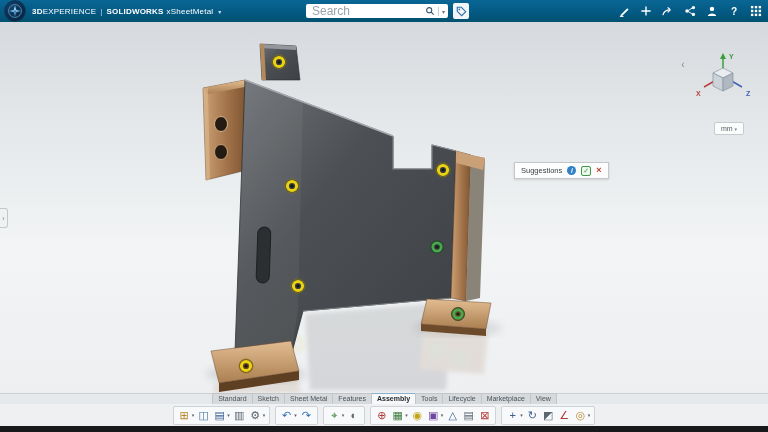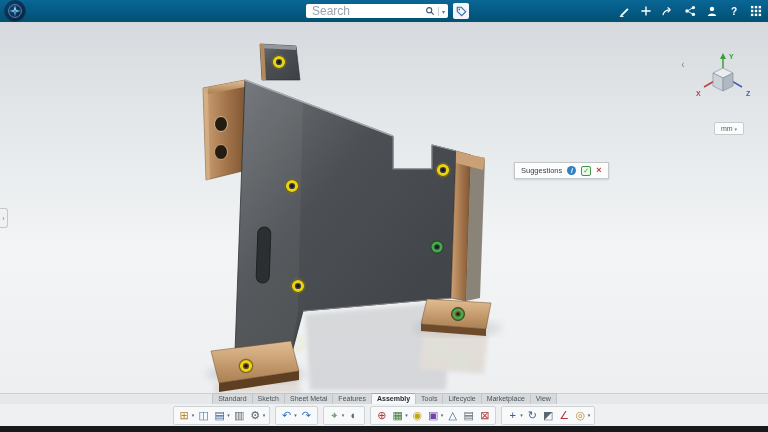--- a/index.html
+++ b/index.html
@@ -85,20 +85,27 @@
 
   <header class="topbar">
     <div class="logo">
       <svg width="14" height="14" viewBox="0 0 14 14">
         <circle cx="7" cy="7" r="6.4" fill="none" stroke="#5d9fd0" stroke-width="0.8"></circle>
         <polygon points="7,1.4 8.3,5.7 7,7 5.7,5.7" fill="#9fd0f2"></polygon>
         <polygon points="7,12.6 5.7,8.3 7,7 8.3,8.3" fill="#4d8cbf"></polygon>
         <polygon points="1.4,7 5.7,5.7 7,7 5.7,8.3" fill="#6cb4e4"></polygon>
         <polygon points="12.6,7 8.3,8.3 7,7 8.3,5.7" fill="#6cb4e4"></polygon>
       </svg>
+    </div>
+    <div class="brand">
+      <span><span class="b">3D</span><span>EXPERIENCE</span></span>
+      <span class="sep">|</span>
+      <span class="b">SOLIDWORKS</span>
+      <span>xSheetMetal</span>
+      <span class="chev">▾</span>
     </div>
 
     <div class="search">
       <input class="search-input" placeholder="Search" style="">
       <svg width="10" height="10" viewBox="0 0 12 12">
         <circle cx="5" cy="5" r="3.1" fill="none" stroke="#38546b" stroke-width="1.3"></circle>
         <line x1="7.4" y1="7.4" x2="10.4" y2="10.4" stroke="#38546b" stroke-width="1.3"></line>
       </svg>
       <span class="sdiv"></span>
       <span class="schev">▾</span>

